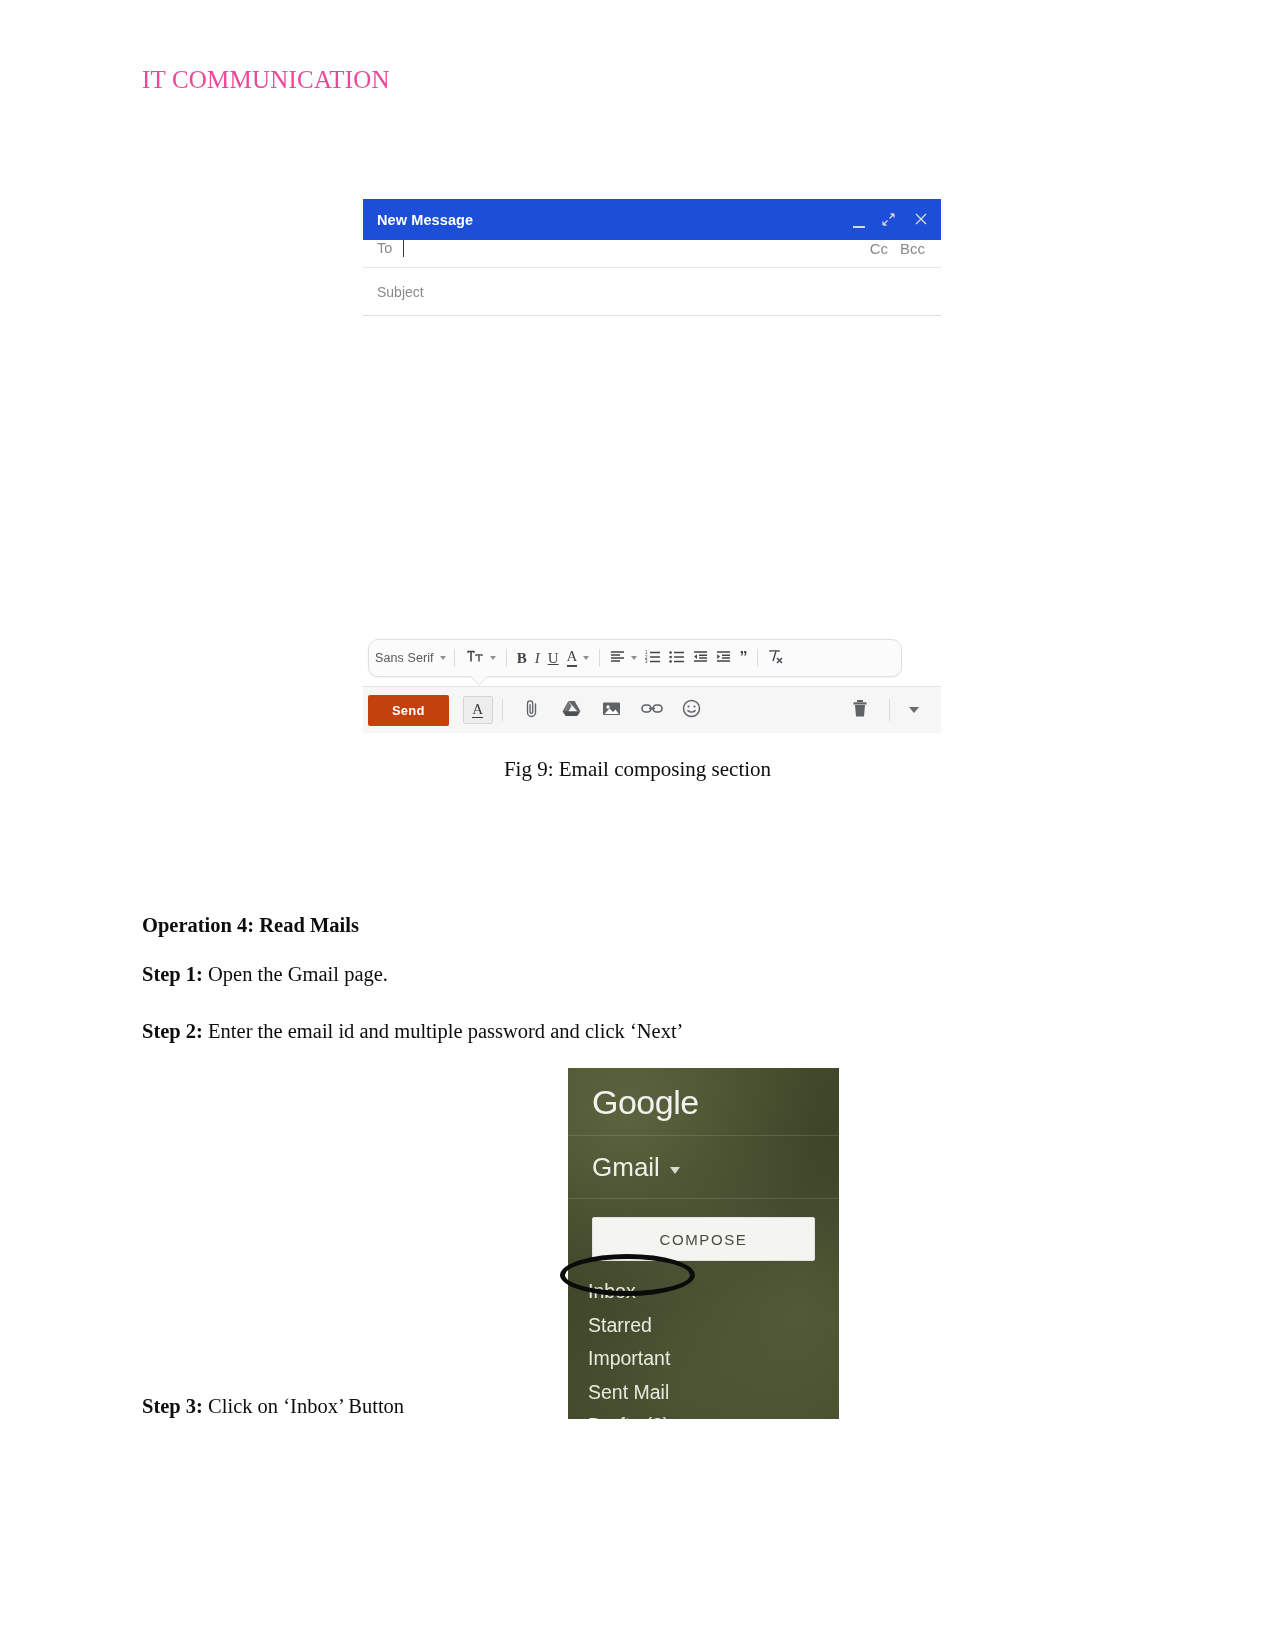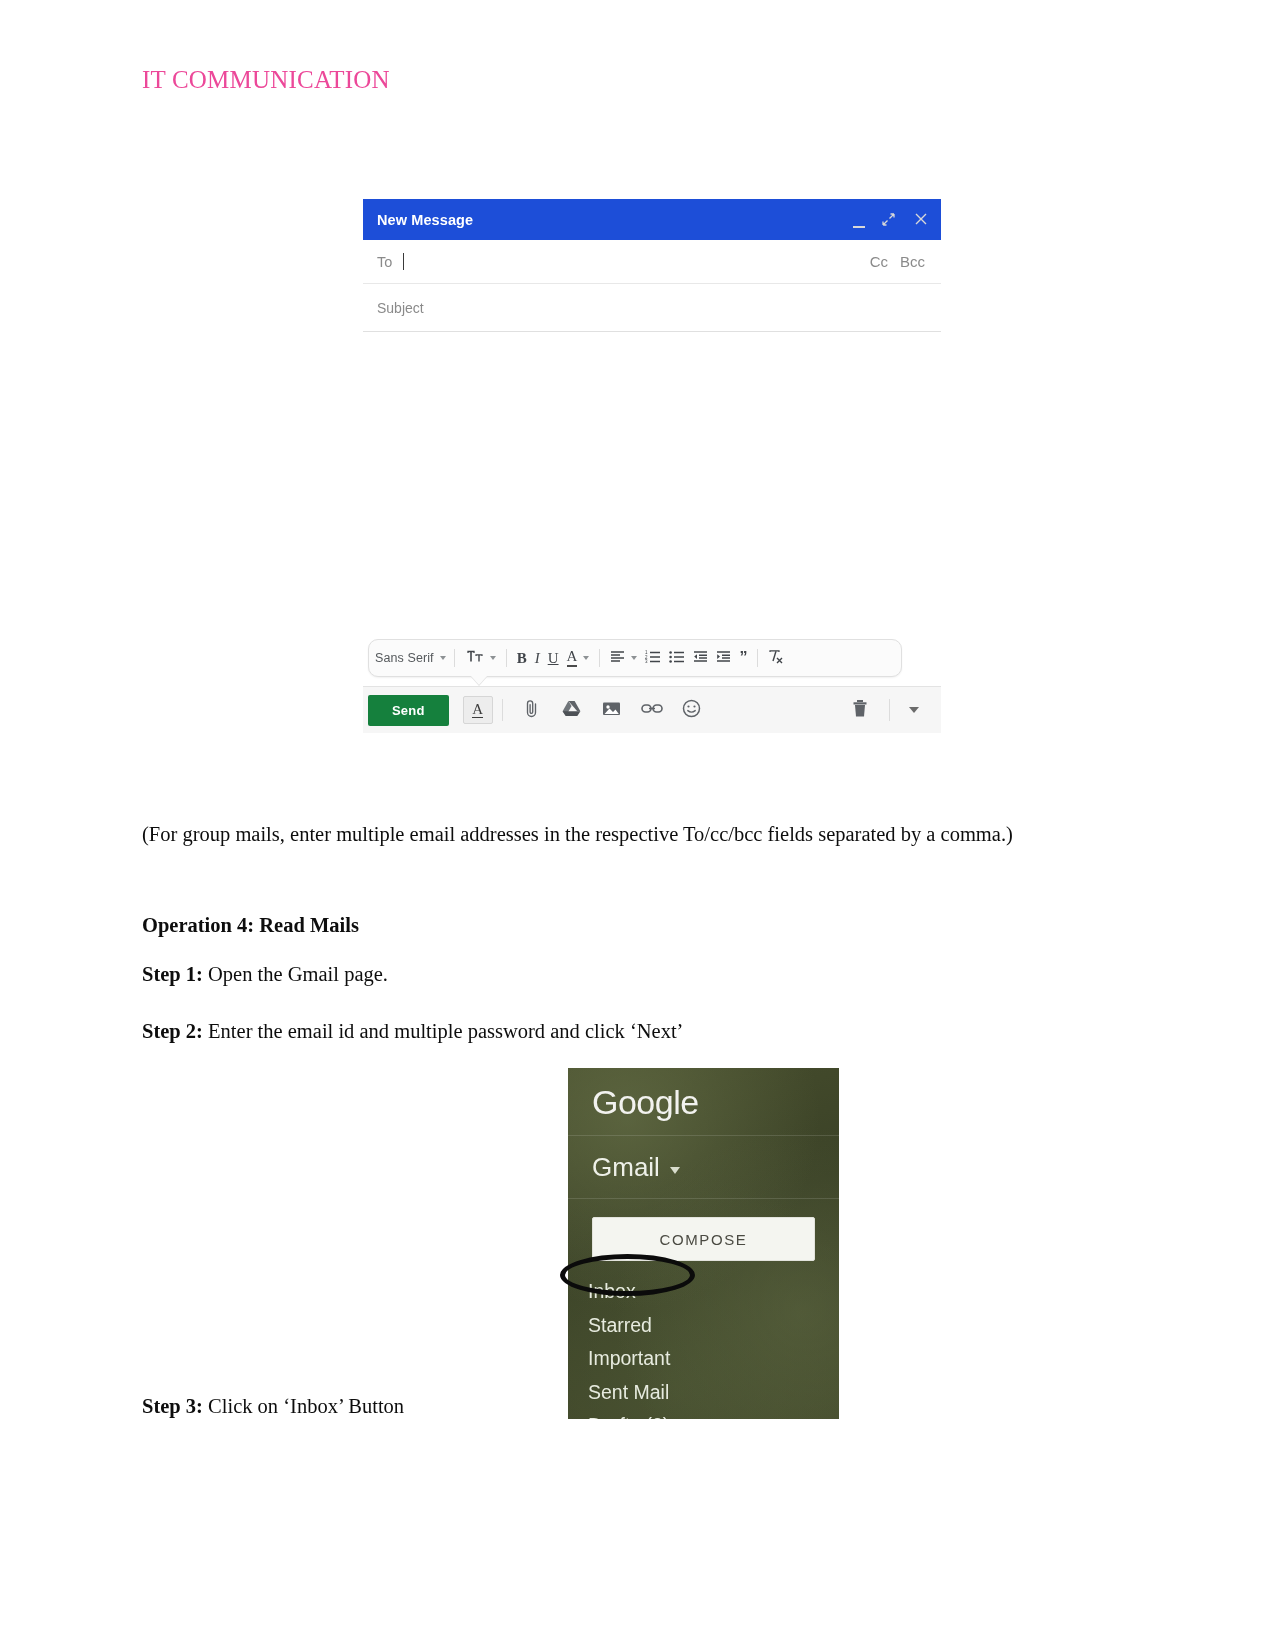--- a/index.html
+++ b/index.html
@@ -68,24 +68,23 @@
     font-size: 15px;
     line-height: 1;
     display: inline-block;
     width: 16px;
     text-align: center;
     cursor: default;
   }
   .ctrl-min { position: relative; top: 4px; }
   .ctrl-exp svg { display:block; }
   .field-row {
-    height: 44px;
+    height: 28px;
     border-bottom: 1px solid #e8e8e8;
     display: flex;
-    align-items: center;
     padding: 0 16px 0 14px;
     position: relative;
   }
   .field-label {
     color: #8a8a8a;
     font-size: 14.5px;
   }
   .caret {
     display: inline-block;
     width: 1px;
@@ -195,21 +194,21 @@
     top: 487px;
     width: 578px;
     height: 47px;
     background: #f6f6f6;
     border-top: 1px solid #e3e3e3;
     display: flex;
     align-items: center;
     padding: 0 12px 0 5px;
   }
   .send-btn {
-    background: #15803d;
+    background: #c2410c;
     color: #ffffff;
     font-family: "Liberation Sans", sans-serif;
     font-weight: bold;
     font-size: 13px;
     border-radius: 2px;
     padding: 9px 24px;
     line-height: 1;
     letter-spacing: 0.2px;
     border: none;
   }
@@ -573,22 +572,22 @@
               <path d="M3 6 L13 6 L12 17.5 L4 17.5 Z" fill="#5f6368"></path>
             </svg>
           </span>
         </div>
         <div class="abar-sep"></div>
         <div class="more-caret"></div>
       </div>
     </div>
   </div>
 
-
-  <div class="para p-group">(For group mails, enter multiple email addresses in the respective To/cc/bcc fields separated by a comma.)</div>
+  <div class="fig-caption">Fig 9: Email composing section</div>
+
 
   <div class="h-op4">Operation 4: Read Mails</div>
 
   <div class="para p-step1">
     <span class="b">Step 1:</span><span> Open the Gmail page.</span>
   </div>
 
   <div class="para p-step2">
     <span class="b">Step 2:</span><span> Enter the email id and multiple password and click ‘Next’</span>
   </div>

